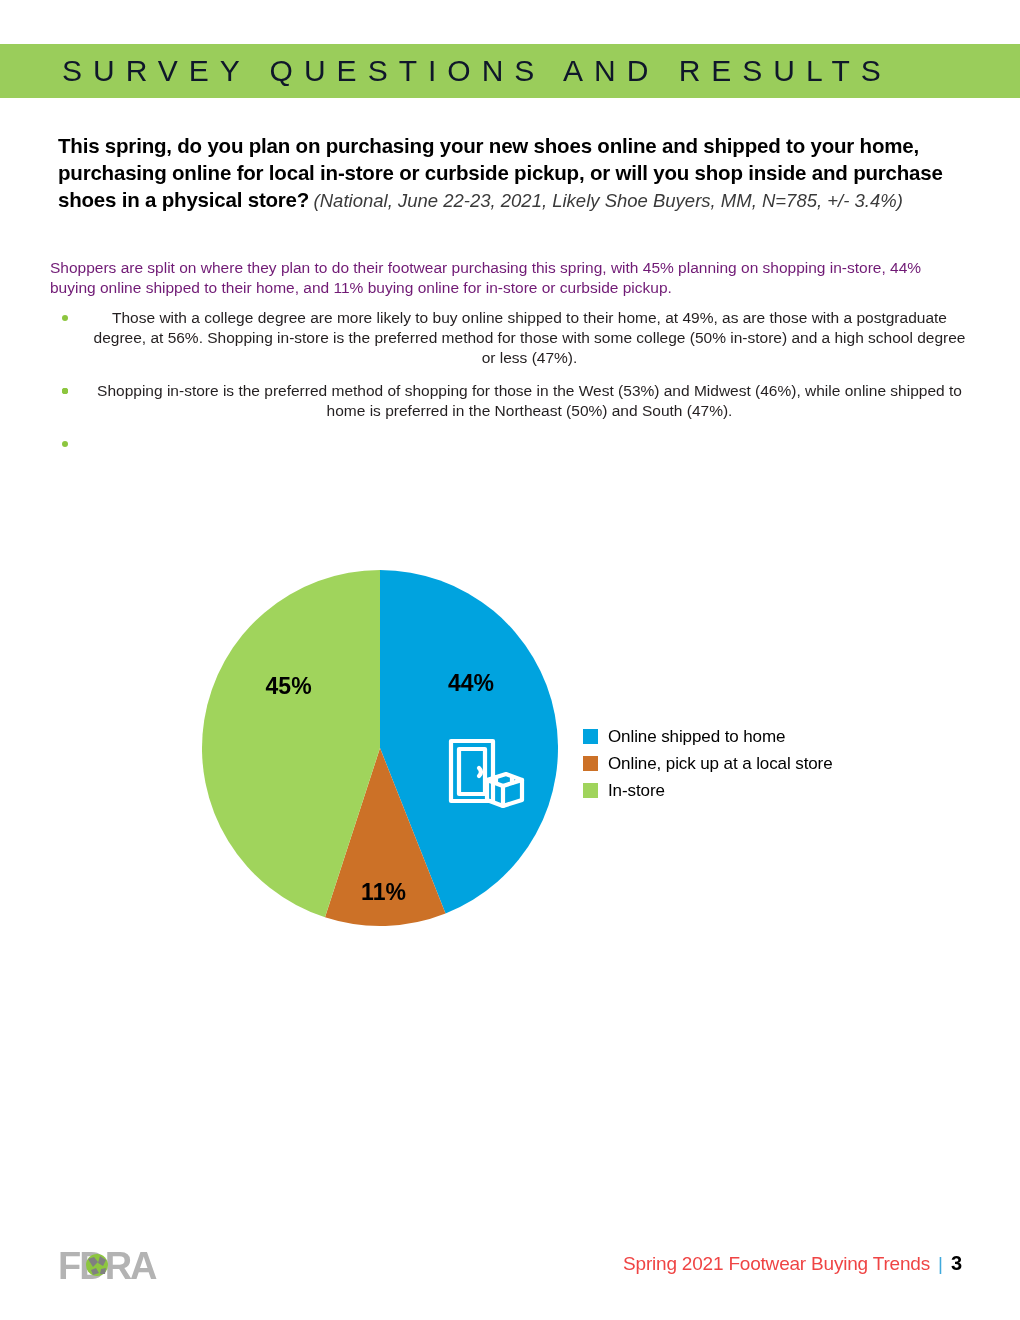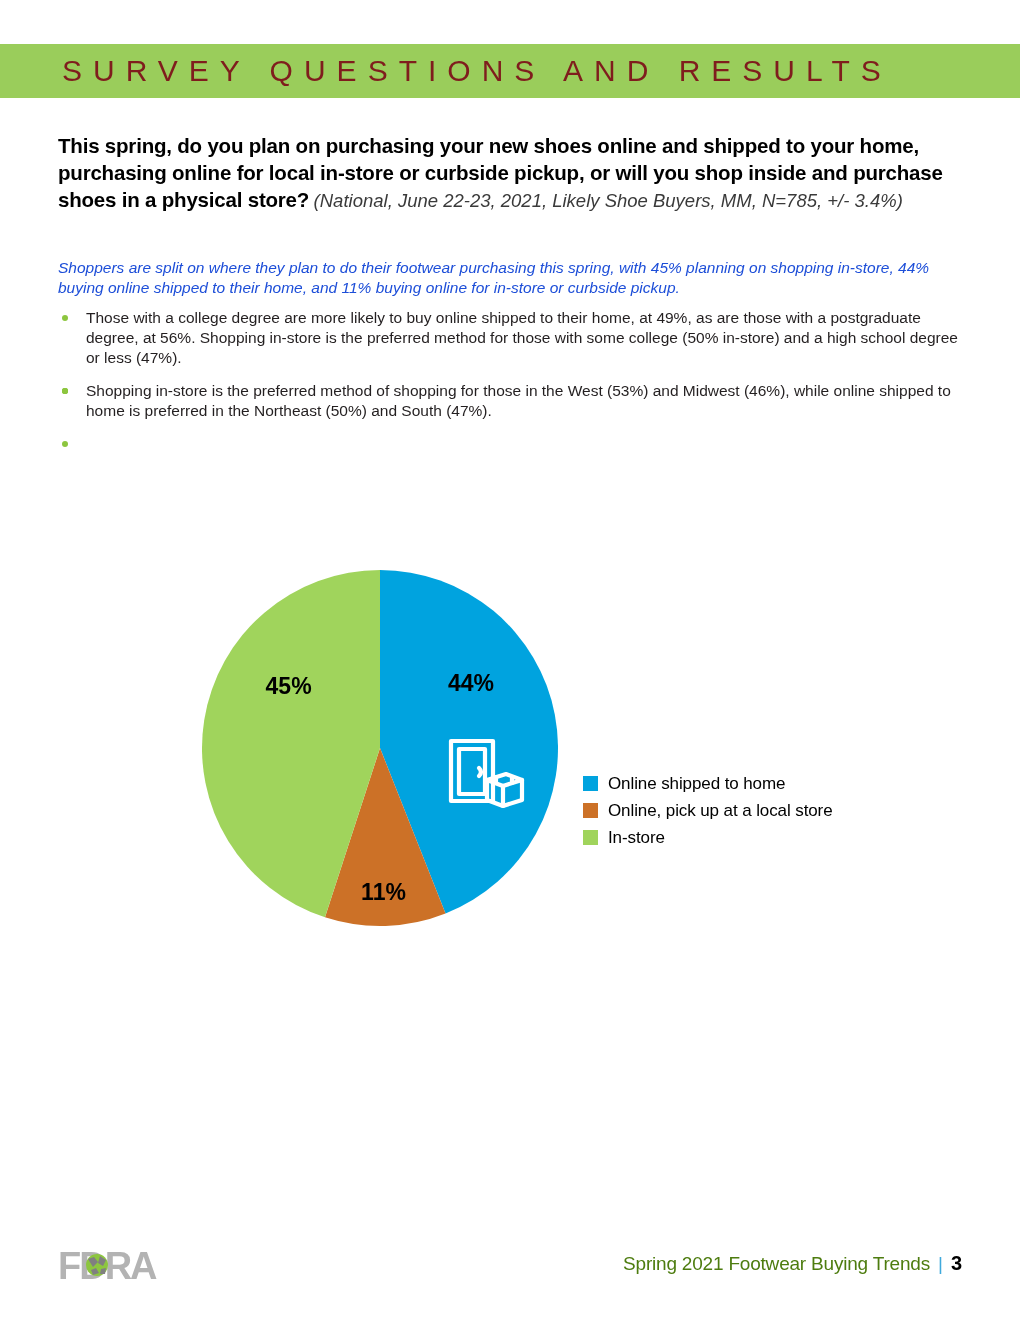--- a/index.html
+++ b/index.html
@@ -21,21 +21,21 @@
     position: absolute;
     left: 0;
     top: 44px;
     width: 1020px;
     height: 54px;
     background: #9ACD5B;
     display: flex;
     align-items: center;
   }
   .header-title {
-    color: #7f1d1d;
+    color: #0f172a;
     font-size: 30px;
     font-weight: 400;
     letter-spacing: 11px;
     padding-left: 62px;
     white-space: nowrap;
     font-family: "Liberation Sans", sans-serif;
   }
 
   
   .question-wrap {
@@ -55,45 +55,45 @@
     font-weight: normal;
     font-style: italic;
     font-size: 18.5px;
     color: #3a3a3a;
     letter-spacing: 0px;
   }
 
   
   .intro-para {
     position: absolute;
-    left: 58px;
+    left: 50px;
     top: 258px;
     width: 910px;
     font-size: 15.5px;
     line-height: 20px;
-    color: #1d4ed8;
-    font-style: italic;
+    color: #701a75;
   }
 
   .bullet-list {
     position: absolute;
     left: 58px;
     top: 308px;
     width: 915px;
     list-style: none;
     margin: 0;
     padding: 0;
   }
   .bullet-item {
     position: relative;
     padding-left: 28px;
     margin-bottom: 13px;
     font-size: 15.5px;
     line-height: 20px;
     color: #231f20;
+    text-align: center;
   }
   .bullet-dot {
     position: absolute;
     left: 4px;
     top: 7px;
     width: 6px;
     height: 6px;
     border-radius: 50%;
     background: #8DC63F;
   }
@@ -109,21 +109,20 @@
   .pie-svg {
     position: absolute;
     left: 0;
     top: 0;
   }
 
   .legend {
     position: absolute;
     left: 393px;
     top: 163px;
-    margin-top: 47px;
   }
   .legend-row {
     display: flex;
     align-items: center;
     height: 27px;
   }
   .legend-swatch {
     width: 15px;
     height: 15px;
     margin-right: 10px;
@@ -154,21 +153,21 @@
   .footer-right {
     position: absolute;
     right: 58px;
     top: 10px;
     display: flex;
     align-items: baseline;
     gap: 8px;
   }
   .footer-doc {
     font-size: 19px;
-    color: #4d7c0f;
+    color: #ef4444;
     letter-spacing: -0.2px;
   }
   .footer-sep {
     font-size: 19px;
     color: #3FA9DC;
   }
   .footer-page {
     font-size: 20px;
     font-weight: bold;
     color: #000000;

